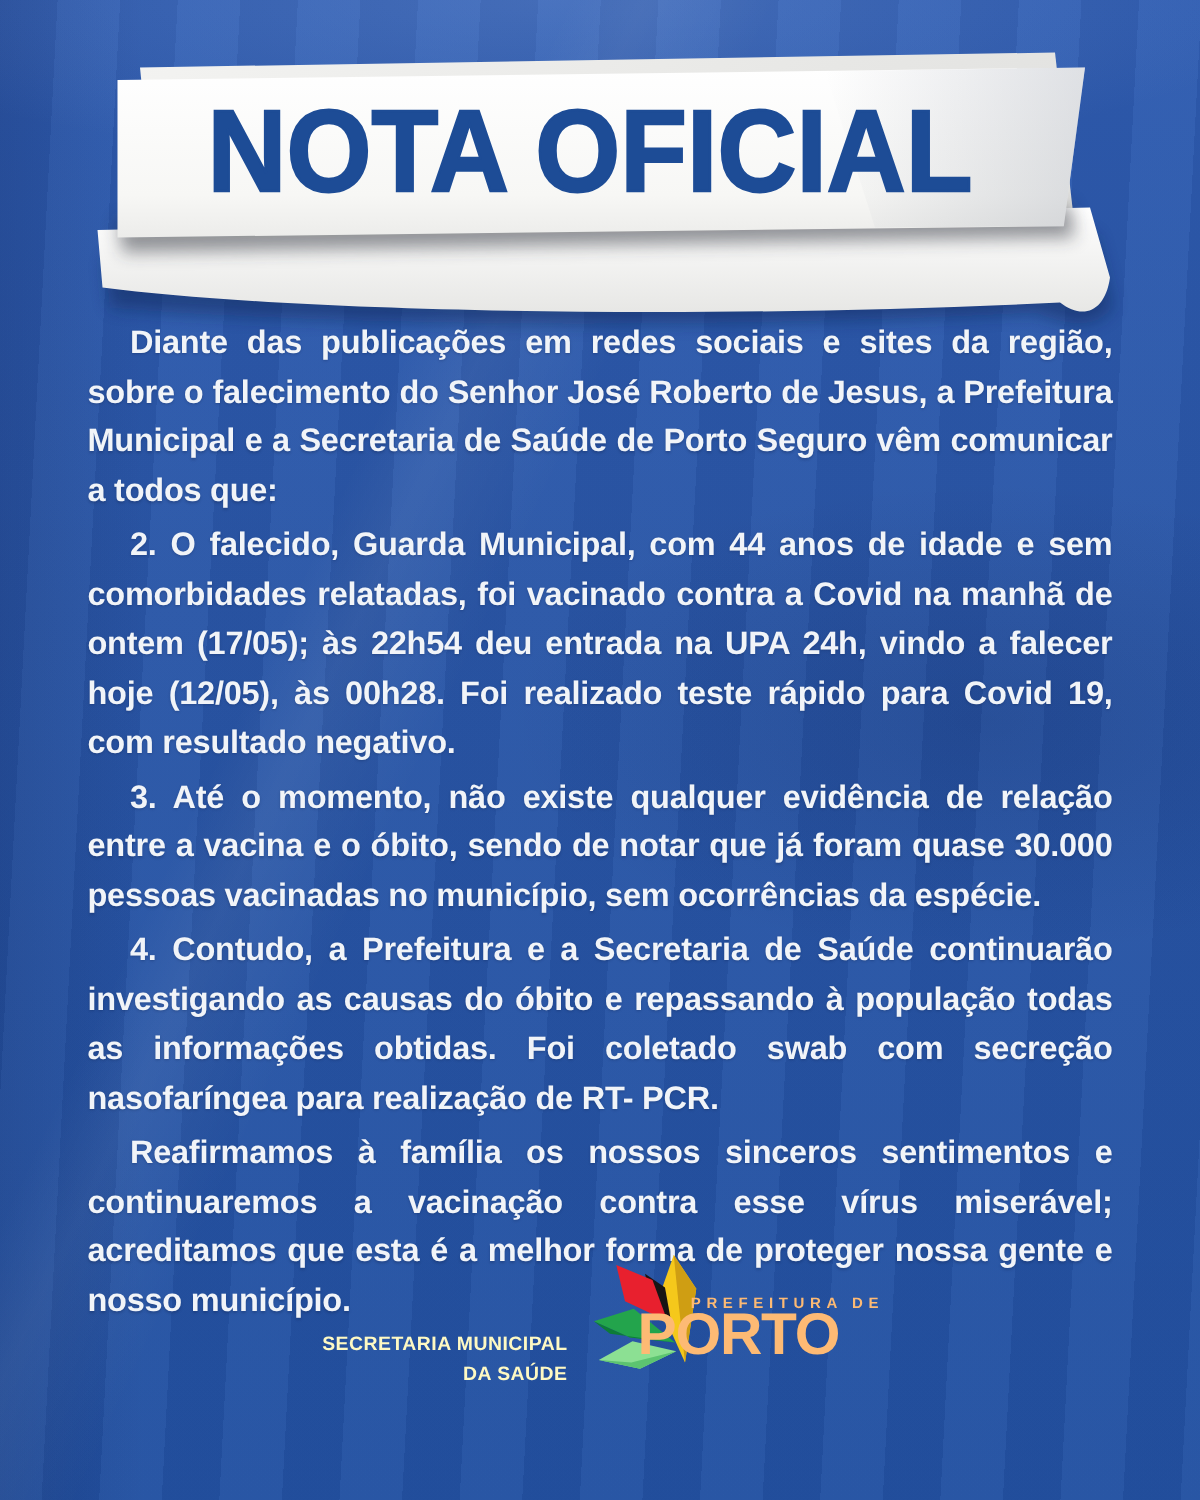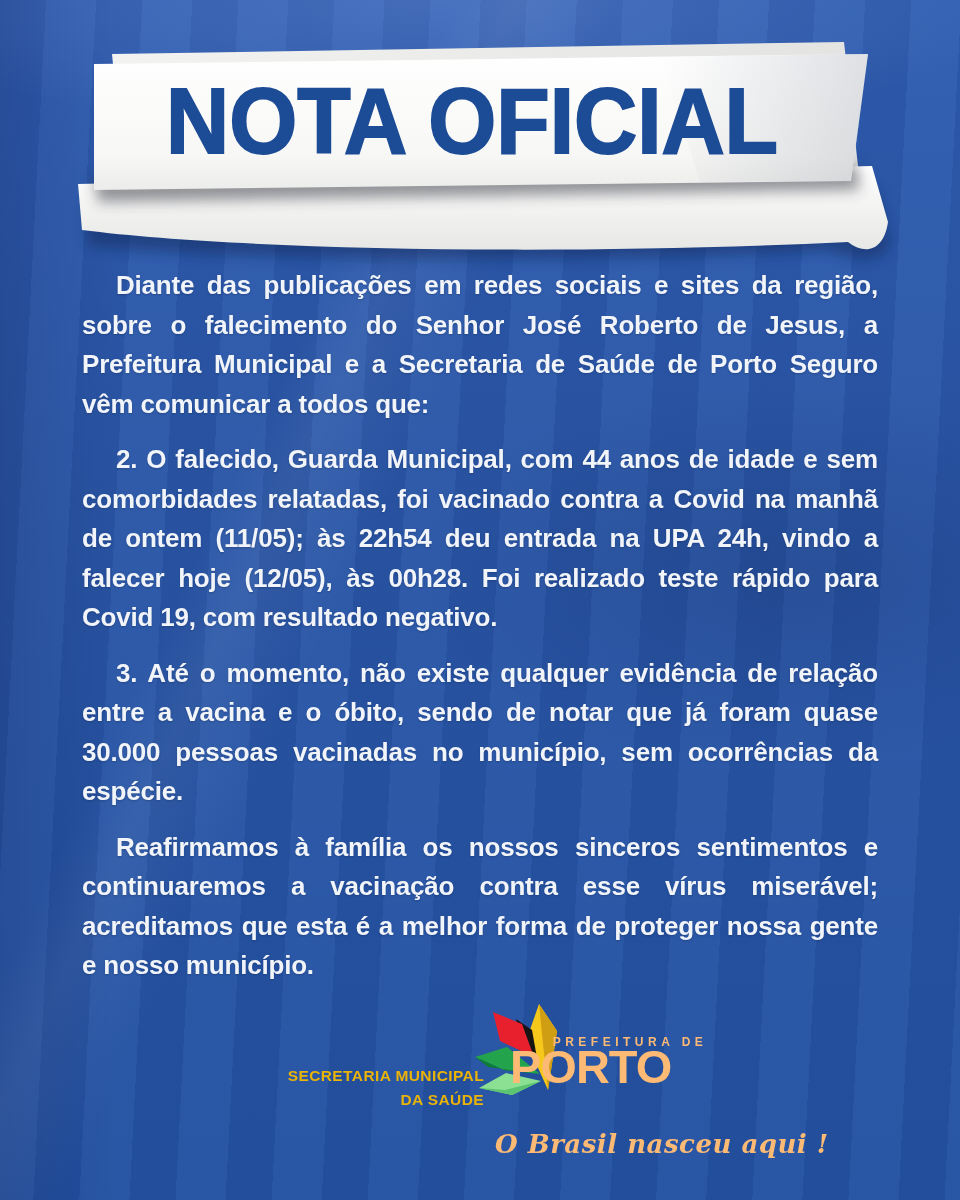--- a/index.html
+++ b/index.html
@@ -17,24 +17,24 @@
   }
   .banner-wrap{position:absolute;left:0;top:0;width:960px;height:290px;}
   .note-text{
     position:absolute;left:66px;top:250px;width:828px;
     color:#f1f4f8;
     font-weight:700;font-size:26px;line-height:39.5px;
     letter-spacing:-0.2px;
     text-align:justify;
     text-shadow:0 1px 2px rgba(10,25,60,0.25);
   }
-  .note-text p{margin:16px;text-indent:34px;}
+  .note-text p{margin:4px;text-indent:34px;}
   .secretariat{
-    position:absolute;left:254px;top:1064px;width:230px;
-    text-align:right;color:#eab308;
+    position:absolute;left:224px;top:1064px;width:230px;
+    text-align:right;color:#fef9c3;
     font-weight:700;font-size:15.5px;line-height:24px;letter-spacing:0.4px;
   }
   .secretariat span{display:block;}
   .logo{position:absolute;left:480px;top:998px;width:270px;height:195px;color:#fdba74;}
   .logo .leaves{position:absolute;left:-10px;top:0;}
   .logo-top{
     position:absolute;left:40px;top:37px;width:220px;text-align:center;
     font-weight:700;font-size:12px;letter-spacing:4.5px;white-space:nowrap;
   }
   .logo-city{
@@ -86,22 +86,23 @@
 
     <polygon points="94,64 868,54 851,181 94,190" fill="url(#gFront)"></polygon>
 
     <polygon points="660,57 868,54 851,181 700,182" fill="url(#gCurve)"></polygon>
     <text x="472" y="153" text-anchor="middle" textLength="612" lengthAdjust="spacingAndGlyphs" font-family="'Liberation Sans', sans-serif" font-size="93" font-weight="bold" fill="#1d4c96" stroke="#1d4c96" stroke-width="2">NOTA OFICIAL</text>
   </svg>
 </div>
 
 <div class="note-text">
   <p>Diante das publicações em redes sociais e sites da região, sobre o falecimento do Senhor José Roberto de Jesus, a Prefeitura Municipal e a Secretaria de Saúde de Porto Seguro vêm comunicar a todos que:</p>
-  <p>2. O falecido, Guarda Municipal, com 44 anos de idade e sem comorbidades relatadas, foi vacinado contra a Covid na manhã de ontem (11/05); às 22h54 deu entrada na UPA 24h, vindo a falecer hoje (12/05), às 00h28. Foi realizado teste rápido para Covid 19, com resultado negativo.</p>
+  <p>2. O falecido, Guarda Municipal, com 44 anos de idade e sem comorbidades relatadas, foi vacinado contra a Covid na manhã de ontem (17/05); às 22h54 deu entrada na UPA 24h, vindo a falecer hoje (12/05), às 00h28. Foi realizado teste rápido para Covid 19, com resultado negativo.</p>
   <p>3. Até o momento, não existe qualquer evidência de relação entre a vacina e o óbito, sendo de notar que já foram quase 30.000 pessoas vacinadas no município, sem ocorrências da espécie.</p>
+  <p>4. Contudo, a Prefeitura e a Secretaria de Saúde continuarão investigando as causas do óbito e repassando à população todas as informações obtidas. Foi coletado swab com secreção nasofaríngea para realização de RT- PCR.</p>
   <p>Reafirmamos à família os nossos sinceros sentimentos e continuaremos a vacinação contra esse vírus miserável; acreditamos que esta é a melhor forma de proteger nossa gente e nosso município.</p>
 </div>
 
 <div class="secretariat">
   <span>SECRETARIA MUNICIPAL</span>
   <span>DA SAÚDE</span>
 </div>
 
 <div class="logo">
   <svg class="leaves" width="115" height="110" viewBox="480 998 115 110">
@@ -116,14 +117,13 @@
     <polygon points="549,1004 567,1031 558,1090 553,1044" fill="#cf9e13"></polygon>
 
     <polygon points="526,1019 542,1030 547,1058 531,1040" fill="#171514"></polygon>
 
     <polygon points="503,1012 532,1024 544,1057 510,1041" fill="#e8202e"></polygon>
   </svg>
   <div class="logo-top">PREFEITURA DE</div>
   <div class="logo-city">
     <span>PORTO</span>
   </div>
-  <div class="logo-slogan">O Brasil nasceu aqui !</div>
 </div>
 
 </body></html>

